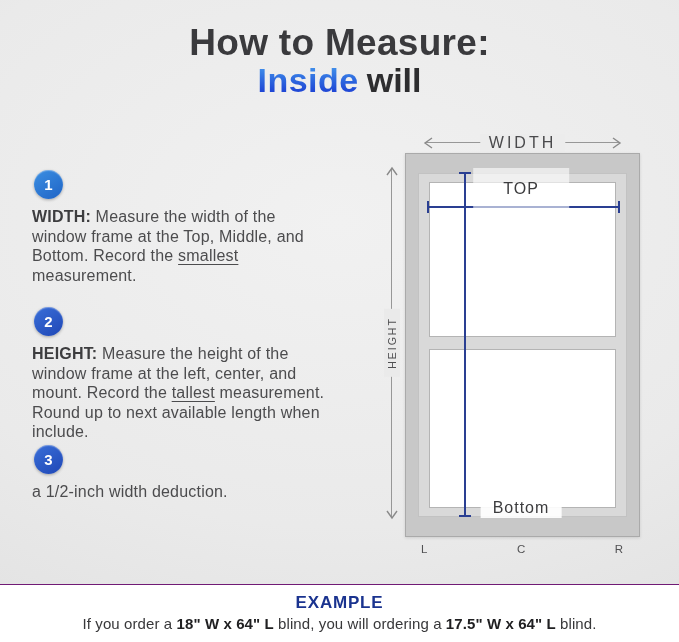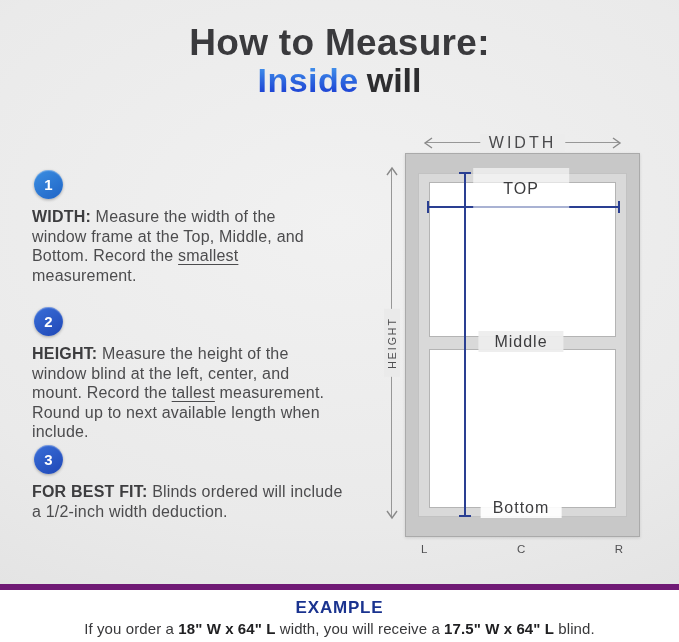--- a/index.html
+++ b/index.html
@@ -105,21 +105,21 @@
 
   .lcr-row {
     position:absolute; left:405px; top:543px; width:235px;
     display:flex; justify-content:space-between; padding:0 16px;
     font-size:11.5px; color:#515153; letter-spacing:1px;
   }
 
   
   .example-band {
     position:absolute; left:0; top:584px; width:679px; height:58px;
-    background:#ffffff; border-top:6px solid #701a75; text-align:center;
+    background:#ffffff; border-top:1px solid #701a75; text-align:center;
   }
   .example-heading { margin-top:8px; font-size:17px; font-weight:700; color:#1a338f; letter-spacing:0.8px; }
   .example-text { margin-top:2px; font-size:15px; color:#38383a; letter-spacing:0.1px; }
   .example-text .bold { font-weight:700; color:#202022; }
 </style>
 </head>
 <body>
 
 <div class="page">
   <div class="gray-area"></div>
@@ -141,32 +141,31 @@
         <div><span>Bottom. Record the </span><span class="seg-underline">smallest</span></div>
         <div><span>measurement.</span></div>
       </div>
   </div>
   <div class="step step-2">
     <div class="step-circle">
         <span>2</span>
       </div>
     <div class="step-text">
         <div><span class="seg-bold">HEIGHT:</span><span> Measure the height of the</span></div>
-        <div><span>window blind at the left, center, and</span></div>
+        <div><span>window frame at the left, center, and</span></div>
         <div><span>mount. Record the </span><span class="seg-underline">tallest</span><span> measurement.</span></div>
         <div><span>Round up to next available length when</span></div>
         <div><span>include.</span></div>
       </div>
   </div>
   <div class="step step-3">
     <div class="step-circle">
         <span>3</span>
       </div>
     <div class="step-text">
-        <div><span class="seg-bold">FOR BEST FIT:</span><span> Blinds ordered will include</span></div>
         <div><span>a 1/2-inch width deduction.</span></div>
       </div>
   </div>
 
   <div class="width-arrow">
     <div class="arrow-line"></div>
     <svg class="chev-left" width="12" height="12" viewBox="0 0 12 12">
         <polyline points="9,1 2,6 9,11" fill="none" stroke="#8a8a8a" stroke-width="1.4"></polyline>
       </svg>
     <svg class="chev-right" width="12" height="12" viewBox="0 0 12 12">
@@ -190,28 +189,27 @@
     <div class="window-inner">
       <div class="pane pane-top"></div>
       <div class="pane pane-bottom"></div>
     </div>
   </div>
 
   <div class="measure-h"></div>
   <div class="measure-v"></div>
 
   <div class="chip chip-top">TOP</div>
-  <div class="chip chip-middle">Middle</div>
   <div class="chip chip-bottom">Bottom</div>
 
   <div class="lcr-row">
     <span>L</span>
     <span>C</span>
     <span>R</span>
   </div>
 
   <div class="example-band">
     <div class="example-heading">EXAMPLE</div>
     <div class="example-text">
-      <span>If you order a </span><span class="bold">18" W x 64" L</span><span> width, you will receive a </span><span class="bold">17.5" W x 64" L</span><span> blind.</span>
+      <span>If you order a </span><span class="bold">18" W x 64" L</span><span> blind, you will ordering a </span><span class="bold">17.5" W x 64" L</span><span> blind.</span>
     </div>
   </div>
 </div>
 
 </body></html>

